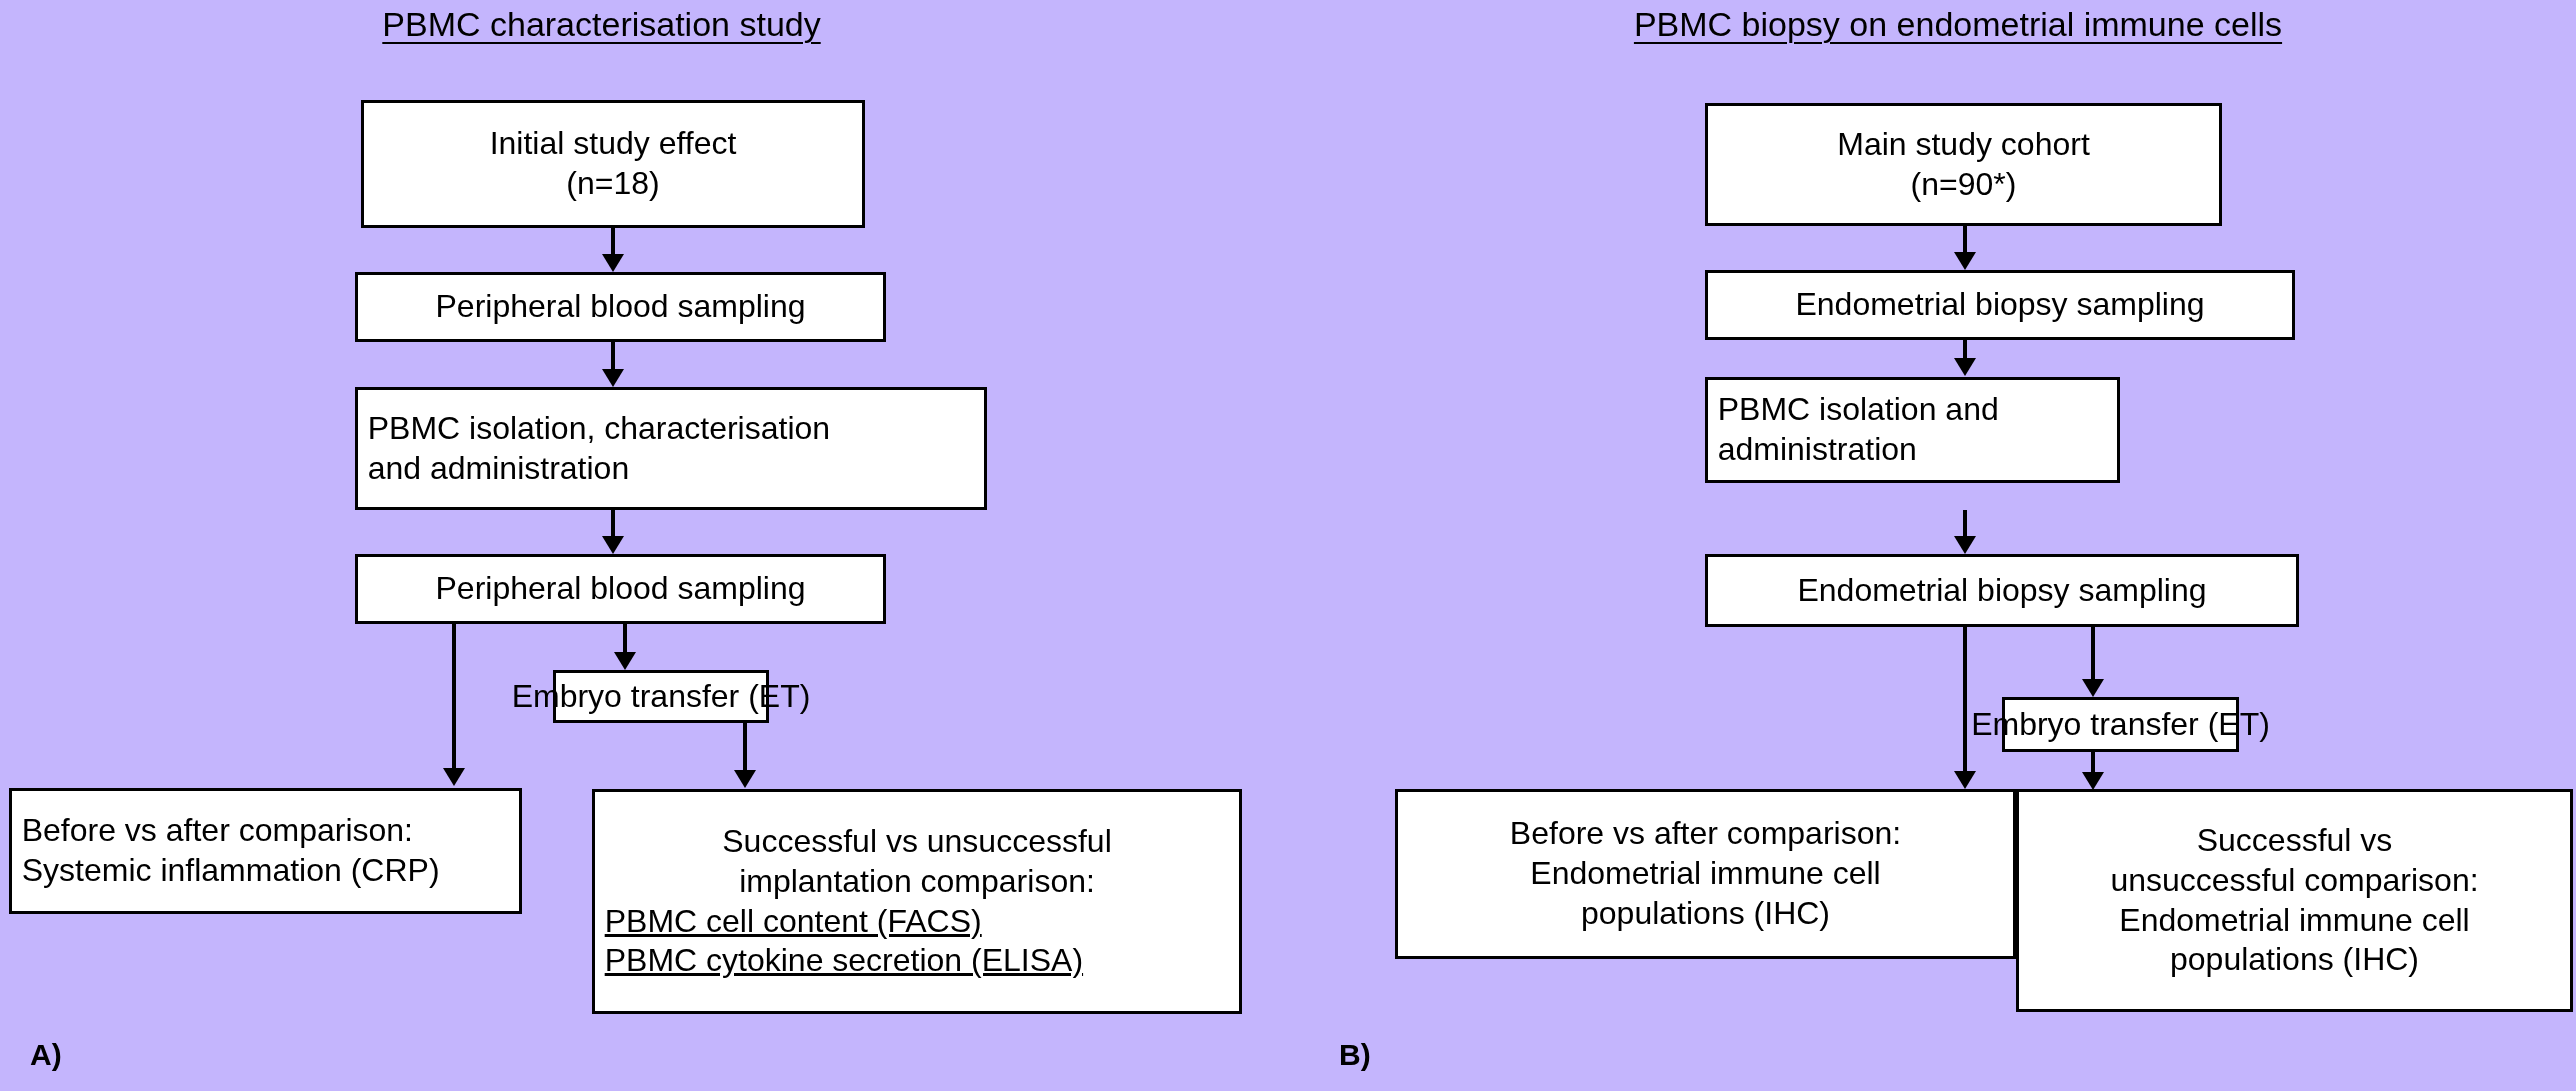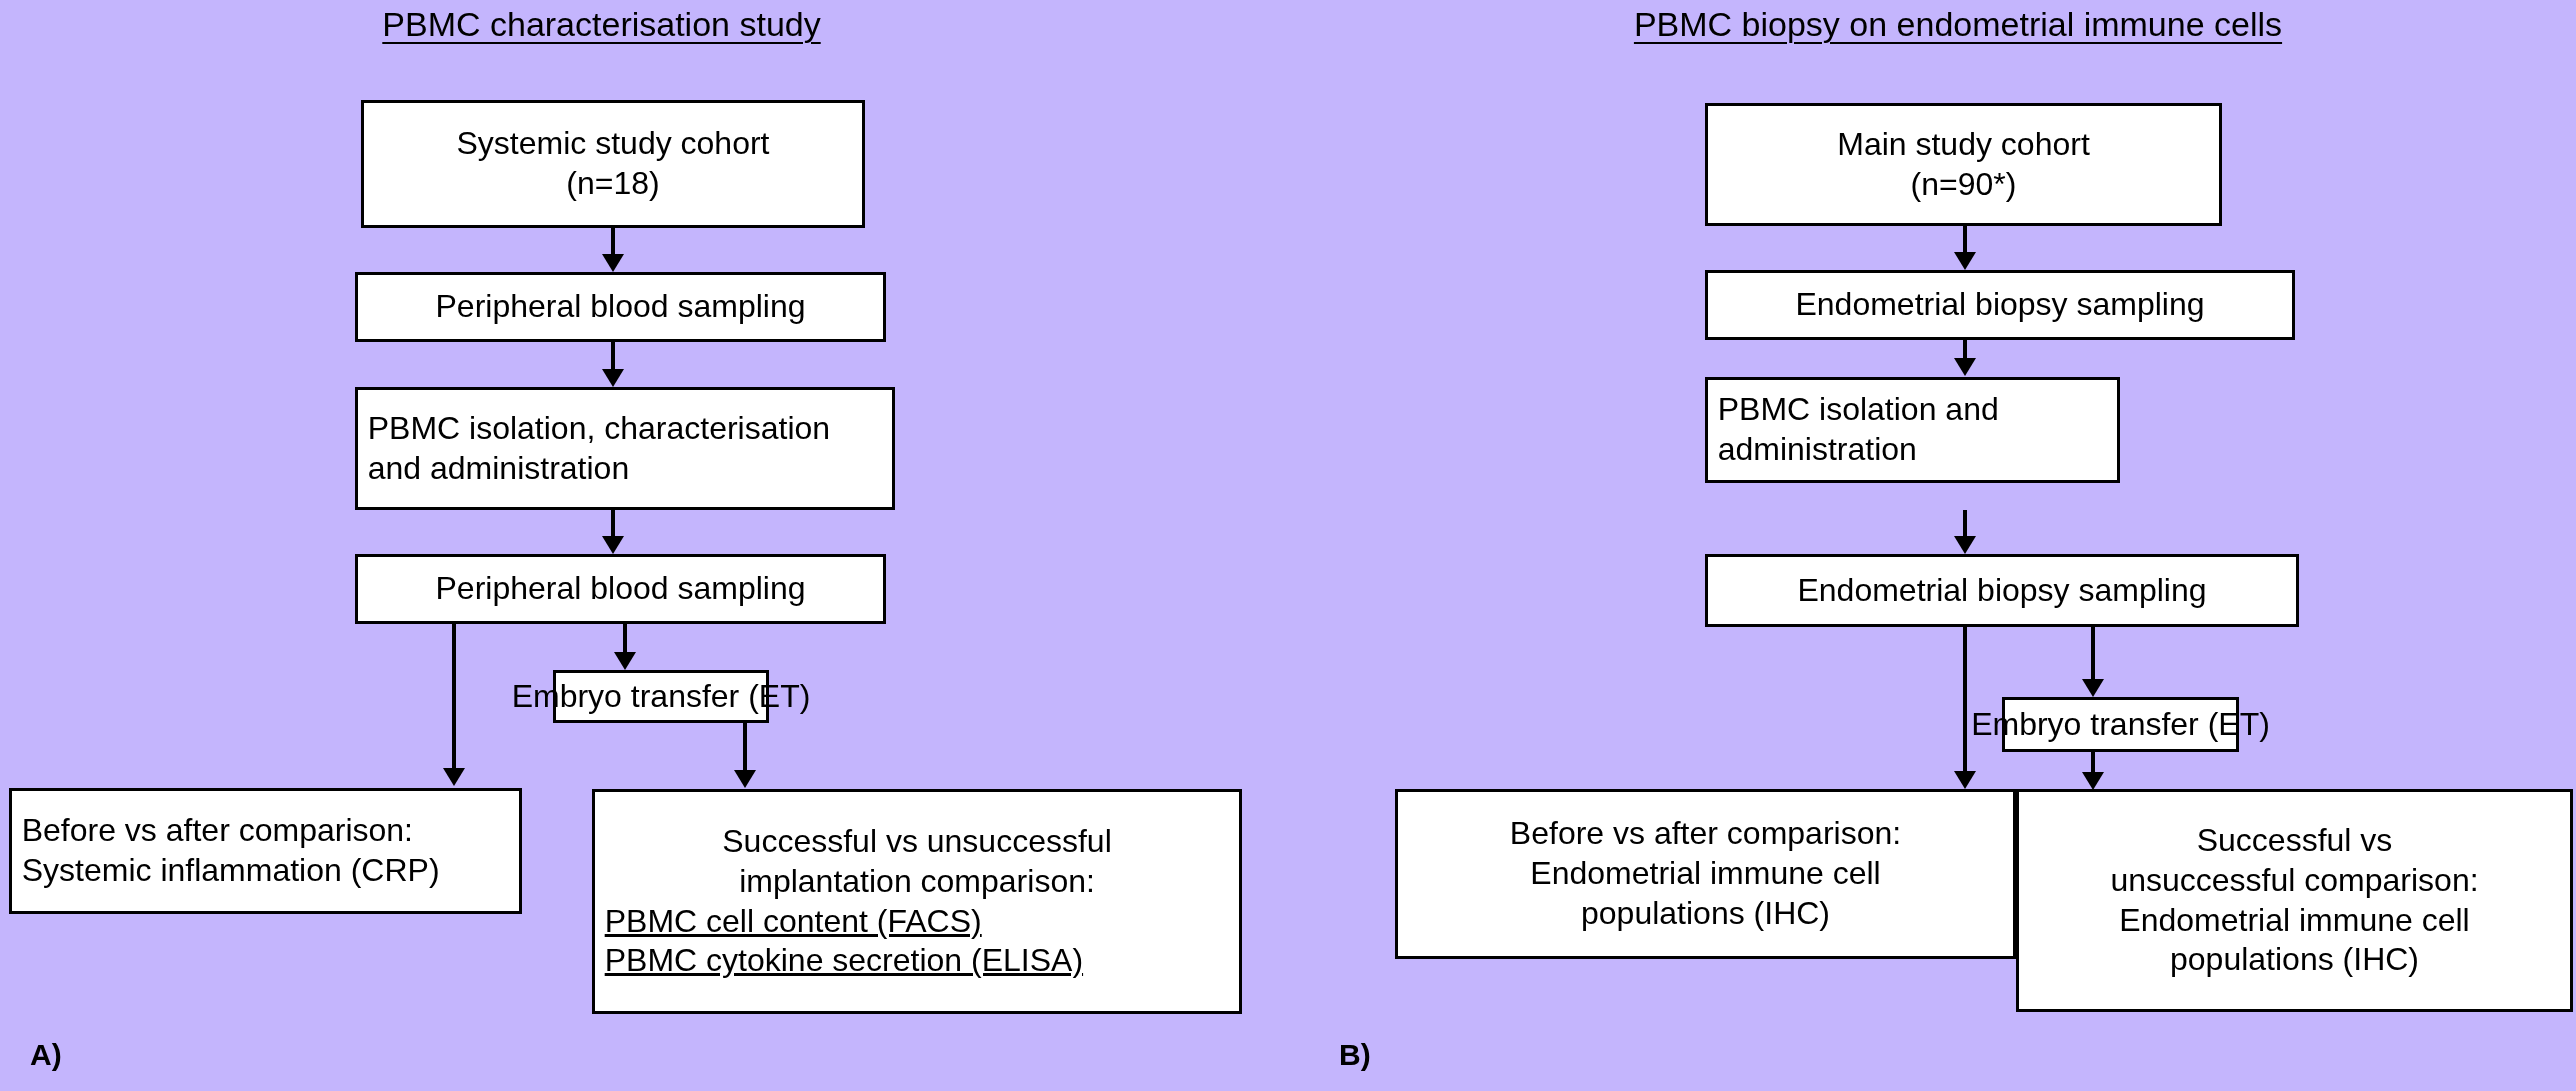--- a/index.html
+++ b/index.html
@@ -67,29 +67,29 @@
   }
 </style>
 </head>
 <body>
 
 <div id="canvas">
 
   <div class="panel-title" style="left:328px; top:6px; width:547px;">PBMC characterisation study</div>
 
   <div class="node center" style="left:361px; top:100px; width:504px; height:128px;">
-    <span class="ln">Systemic study cohort</span>
+    <span class="ln">Initial study effect</span>
     <span class="ln">(n=18)</span>
   </div>
 
   <div class="node center" style="left:355px; top:272px; width:531px; height:70px;">
     <span class="ln">Peripheral blood sampling</span>
   </div>
 
-  <div class="node left" style="left:355px; top:387px; width:540px; height:123px;">
+  <div class="node left" style="left:355px; top:387px; width:632px; height:123px;">
     <span class="ln">PBMC isolation, characterisation</span>
     <span class="ln">and administration</span>
   </div>
 
   <div class="node center" style="left:355px; top:554px; width:531px; height:70px;">
     <span class="ln">Peripheral blood sampling</span>
   </div>
 
   <div class="node center" style="left:553px; top:670px; width:216px; height:53px;">
     <span class="ln">Embryo transfer (ET)</span>

